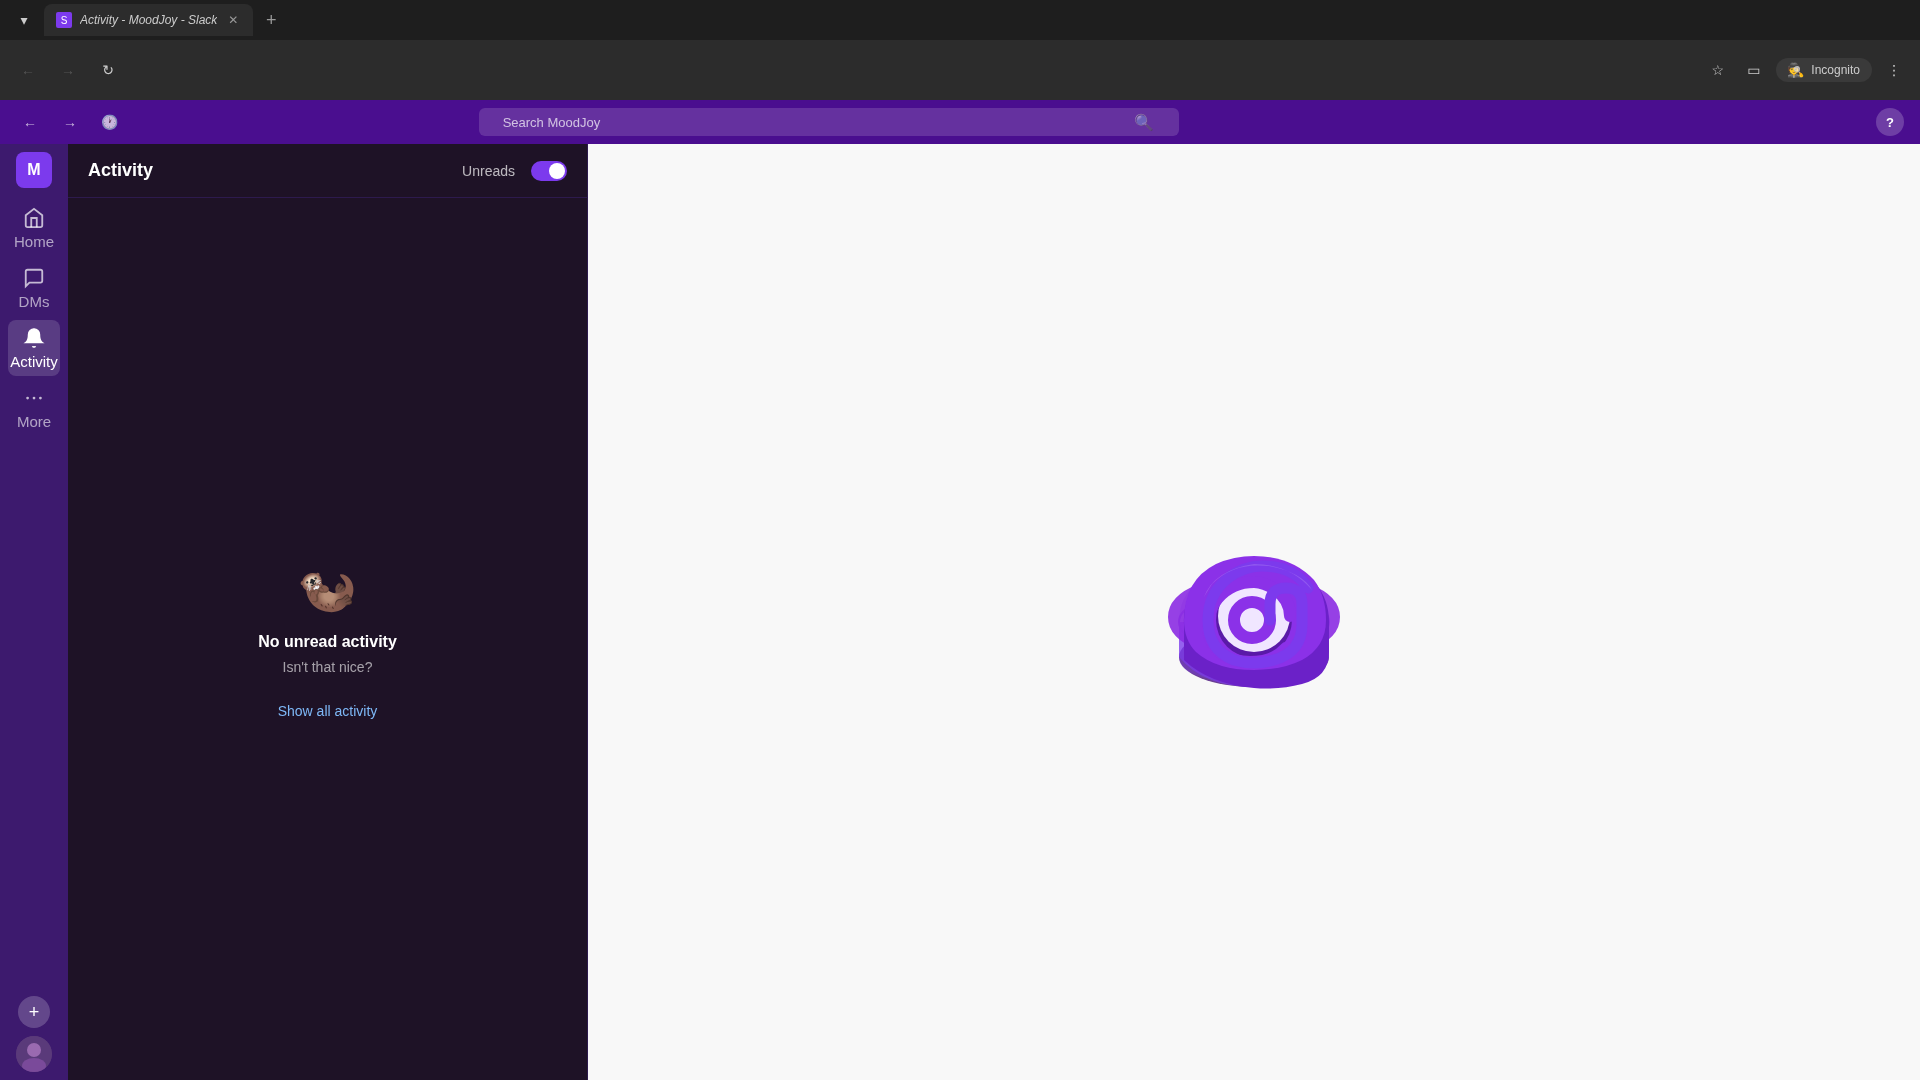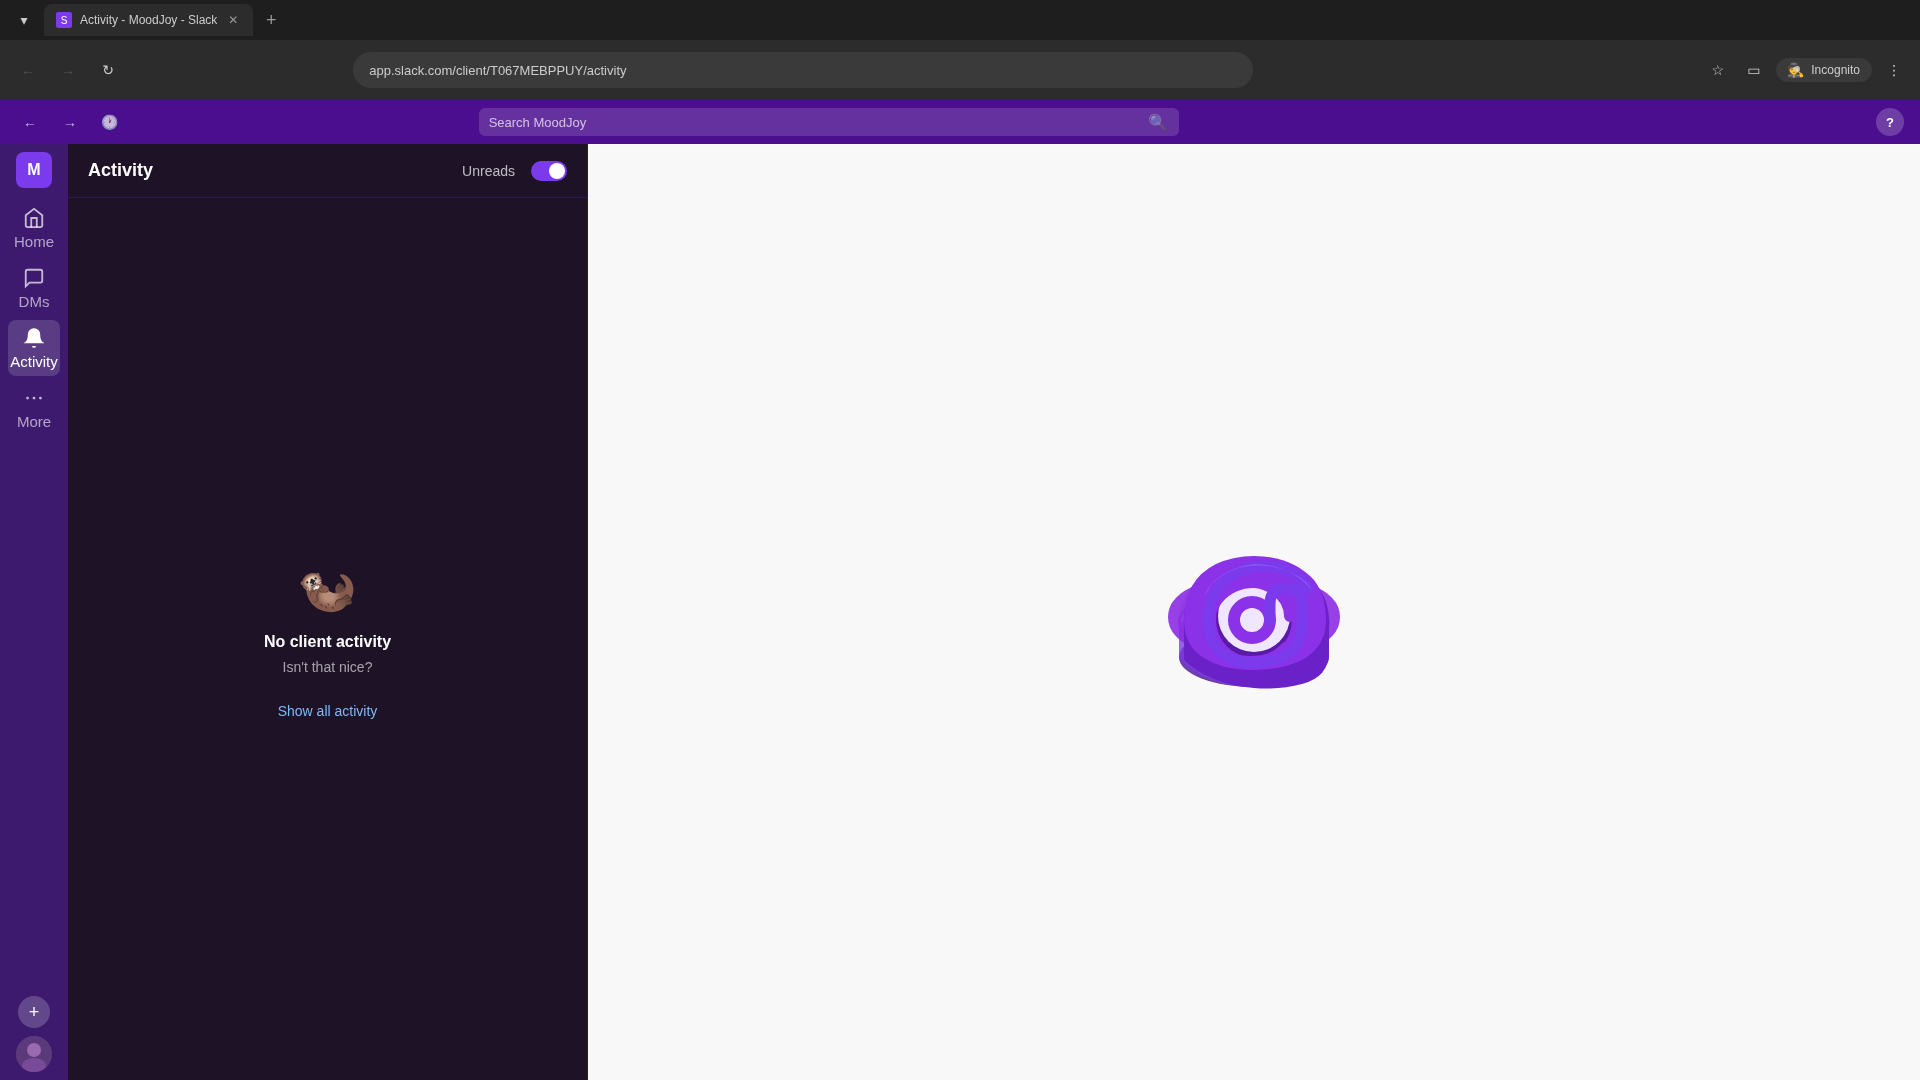--- a/index.html
+++ b/index.html
@@ -4,39 +4,39 @@
   <style>
     * { margin: 0; padding: 0; box-sizing: border-box; }
     body { width: 1920px; height: 1080px; overflow: hidden; font-family: -apple-system, BlinkMacSystemFont, 'Segoe UI', sans-serif; background: #1a1a1a; }
 
     
     .browser-chrome { background: #2c2c2c; height: 100px; display: flex; flex-direction: column; }
     .browser-tab-bar { background: #1e1e1e; height: 40px; display: flex; align-items: center; padding: 0 8px; gap: 4px; }
     .browser-tab { background: #3a3a3a; border-radius: 8px 8px 0 0; height: 32px; display: flex; align-items: center; padding: 0 12px; gap: 8px; min-width: 200px; max-width: 280px; }
     .browser-tab.active { background: #2c2c2c; }
     .tab-favicon { width: 16px; height: 16px; background: #7c3aed; border-radius: 2px; display: flex; align-items: center; justify-content: center; font-size: 10px; color: white; flex-shrink: 0; }
-    .tab-title { font-size: 12px; color: #ccc; flex: 1; overflow: hidden; white-space: nowrap; text-overflow: ellipsis; }
+    .tab-title { font-size: 12px; color: #ccc; flex: 1; overflow: hidden; white-space: nowrap; text-overflow: ellipsis; font-style: italic; }
     .tab-close { width: 16px; height: 16px; display: flex; align-items: center; justify-content: center; border-radius: 50%; color: #999; font-size: 12px; cursor: pointer; flex-shrink: 0; }
     .new-tab-btn { width: 28px; height: 28px; display: flex; align-items: center; justify-content: center; border-radius: 50%; color: #999; font-size: 18px; cursor: pointer; }
 
     .browser-nav-bar { background: #2c2c2c; height: 60px; display: flex; align-items: center; padding: 0 12px; gap: 8px; }
     .nav-btn { width: 32px; height: 32px; display: flex; align-items: center; justify-content: center; border-radius: 50%; color: #ccc; font-size: 14px; cursor: pointer; }
     .nav-btn.disabled { color: #555; cursor: default; }
     .address-bar { flex: 1; background: #3a3a3a; border-radius: 20px; height: 36px; display: flex; align-items: center; padding: 0 16px; color: #ccc; font-size: 13px; max-width: 900px; margin: 0 auto; }
     .nav-right { display: flex; align-items: center; gap: 8px; margin-left: auto; }
     .nav-icon-btn { width: 28px; height: 28px; display: flex; align-items: center; justify-content: center; color: #ccc; font-size: 14px; cursor: pointer; }
     .incognito-badge { background: #3a3a3a; border-radius: 16px; padding: 4px 12px; display: flex; align-items: center; gap: 6px; color: #ccc; font-size: 12px; cursor: pointer; }
 
     
     .slack-app { display: flex; flex-direction: column; height: 980px; background: #1a1a1a; }
 
     
     .slack-header { background: #4a0e8f; height: 44px; display: flex; align-items: center; padding: 0 16px; gap: 12px; }
     .slack-nav-btn { width: 28px; height: 28px; display: flex; align-items: center; justify-content: center; color: rgba(255,255,255,0.7); font-size: 14px; cursor: pointer; border-radius: 4px; }
-    .slack-search { flex: 1; max-width: 700px; margin: 0 auto; background: rgba(255,255,255,0.15); border-radius: 6px; height: 28px; display: flex; align-items: center; padding: 0 10px; gap: 8px; cursor: text; }
+    .slack-search { flex: 1; max-width: 700px; margin: 0 auto; background: rgba(255,255,255,0.15); border-radius: 6px; height: 28px; display: flex; align-items: center; padding: 0 24px; gap: 8px; cursor: text; }
     .slack-search-text { color: rgba(255,255,255,0.7); font-size: 13px; flex: 1; }
     .slack-help { margin-left: auto; width: 28px; height: 28px; border-radius: 50%; background: rgba(255,255,255,0.2); display: flex; align-items: center; justify-content: center; color: white; font-size: 13px; cursor: pointer; font-weight: bold; }
 
     
     .slack-body { display: flex; flex: 1; overflow: hidden; }
 
     
     .slack-sidebar-icons { width: 68px; background: #3d1a6e; display: flex; flex-direction: column; align-items: center; padding: 8px 0; gap: 4px; }
     .workspace-avatar { width: 36px; height: 36px; background: #7c3aed; border-radius: 8px; display: flex; align-items: center; justify-content: center; color: white; font-size: 16px; font-weight: bold; cursor: pointer; margin-bottom: 8px; }
     .sidebar-icon-item { width: 52px; display: flex; flex-direction: column; align-items: center; gap: 3px; padding: 6px 4px; border-radius: 8px; cursor: pointer; }
@@ -85,23 +85,20 @@
       <span class="tab-title">Activity - MoodJoy - Slack</span>
       <div class="tab-close">✕</div>
     </div>
     <div class="new-tab-btn">+</div>
   </div>
 
   <div class="browser-nav-bar">
     <div class="nav-btn disabled">←</div>
     <div class="nav-btn disabled">→</div>
     <div class="nav-btn">↻</div>
-    <div class="address-bar">
-      <span>app.slack.com/client/T067MEBPPUY/activity</span>
-    </div>
     <div class="nav-right">
       <div class="nav-icon-btn">☆</div>
       <div class="nav-icon-btn">▭</div>
       <div class="incognito-badge">
         <span style="font-size:14px">🕵</span>
         <span>Incognito</span>
       </div>
       <div class="nav-icon-btn">⋮</div>
     </div>
   </div>
@@ -183,21 +180,21 @@
         <div class="unreads-btn">
           <span class="unreads-label">Unreads</span>
           <div class="toggle-switch">
             <div class="toggle-knob"></div>
           </div>
         </div>
       </div>
 
       <div class="activity-empty">
         <div class="empty-emoji">🦦</div>
-        <div class="empty-title">No client activity</div>
+        <div class="empty-title">No unread activity</div>
         <div class="empty-subtitle">Isn't that nice?</div>
         <a class="show-all-link">Show all activity</a>
       </div>
     </div>
 
     <div class="main-content">
       <div class="slack-logo-display">
 
         <svg class="slack-logo-svg" viewBox="0 0 200 200" xmlns="http://www.w3.org/2000/svg">
 

